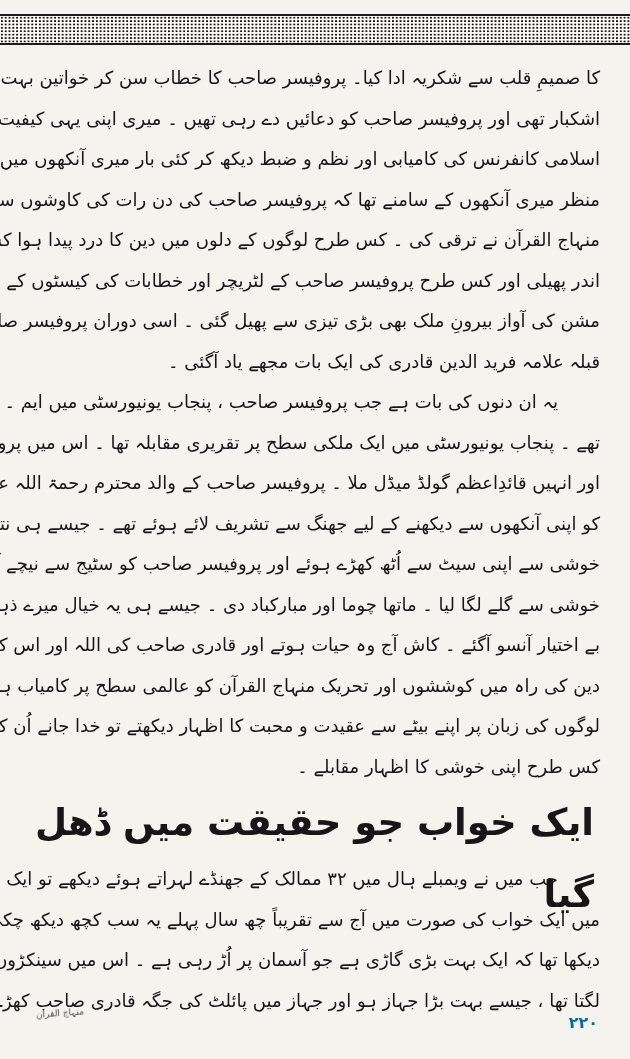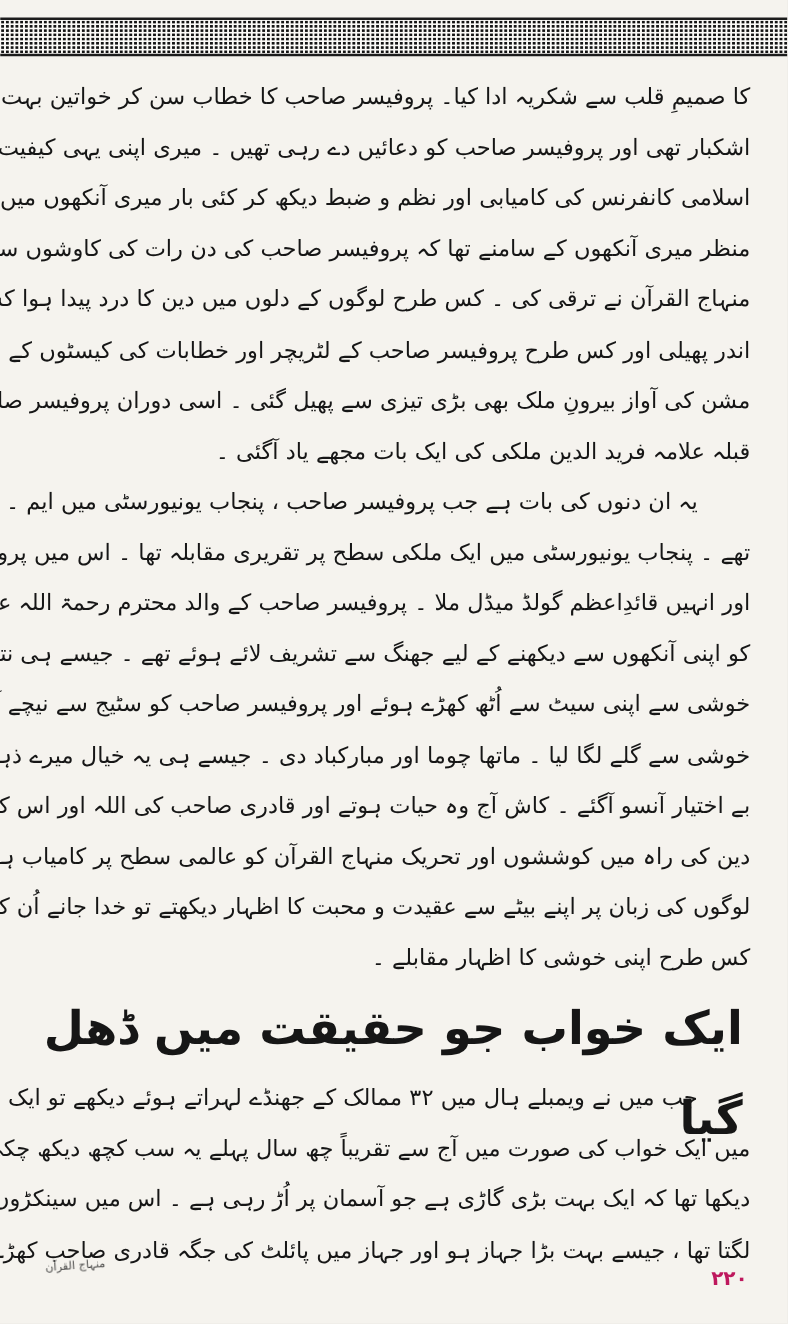--- a/index.html
+++ b/index.html
@@ -64,40 +64,40 @@
     transform:rotate(-4deg);
     line-height:10px;
     text-align:center;
   }
   .pagenum{
     position:absolute;
     right:32px;top:1013px;
     font-size:16px;
     font-weight:bold;
     letter-spacing:1px;
-    color:#be185d;
+    color:#0369a1;
   }
 </style>
 </head>
 <body>
 
 <div class="page">
 
   <div class="band"></div>
 
   <div class="textcol">
 
     <div class="line">کا صمیمِ قلب سے شکریہ ادا کیا۔ پروفیسر صاحب کا خطاب سن کر خواتین بہت متاثر ہوئیں ۔ ہر آنکھ</div>
     <div class="line">اشکبار تھی اور پروفیسر صاحب کو دعائیں دے رہی تھیں ۔ میری اپنی یہی کیفیت تھی —— اتنی بڑی</div>
     <div class="line">اسلامی کانفرنس کی کامیابی اور نظم و ضبط دیکھ کر کئی بار میری آنکھوں میں خوشی کے آنسو آئے اور پھر ایک ایک</div>
     <div class="line">منظر میری آنکھوں کے سامنے تھا کہ پروفیسر صاحب کی دن رات کی کاوشوں سے کس طرح بفضلہ تعالیٰ تحریک</div>
     <div class="line">منہاج القرآن نے ترقی کی ۔ کس طرح لوگوں کے دلوں میں دین کا درد پیدا ہوا کس طرح یہ تحریک پاکستان کے</div>
     <div class="line">اندر پھیلی اور کس طرح پروفیسر صاحب کے لٹریچر اور خطابات کی کیسٹوں کے ذریعے تحریک کے ذریعے</div>
     <div class="line">مشن کی آواز بیرونِ ملک بھی بڑی تیزی سے پھیل گئی ۔ اسی دوران پروفیسر صاحب کے والد محترم حضرت</div>
-    <div class="line short">قبلہ علامہ فرید الدین ملکی کی ایک بات مجھے یاد آگئی ۔</div>
+    <div class="line short">قبلہ علامہ فرید الدین قادری کی ایک بات مجھے یاد آگئی ۔</div>
 
     <div class="line first">یہ ان دنوں کی بات ہے جب پروفیسر صاحب ، پنجاب یونیورسٹی میں ایم ۔ اے کے سٹوڈنٹ</div>
     <div class="line">تھے ۔ پنجاب یونیورسٹی میں ایک ملکی سطح پر تقریری مقابلہ تھا ۔ اس میں پروفیسر صاحب فرسٹ آئے ۔</div>
     <div class="line">اور انہیں قائدِاعظم گولڈ میڈل ملا ۔ پروفیسر صاحب کے والد محترم رحمۃ اللہ علیہ بھی اس تقریری مقابلے</div>
     <div class="line">کو اپنی آنکھوں سے دیکھنے کے لیے جھنگ سے تشریف لائے ہوئے تھے ۔ جیسے ہی نتیجے کا اعلان ہوا وہ</div>
     <div class="line">خوشی سے اپنی سیٹ سے اُٹھ کھڑے ہوئے اور پروفیسر صاحب کو سٹیج سے نیچے آتے ہی آگے بڑھ کر</div>
     <div class="line">خوشی سے گلے لگا لیا ۔ ماتھا چوما اور مبارکباد دی ۔ جیسے ہی یہ خیال میرے ذہن میں آیا میری آنکھوں میں</div>
     <div class="line">بے اختیار آنسو آگئے ۔ کاش آج وہ حیات ہوتے اور قادری صاحب کی اللہ اور اس کے رسول کے</div>
     <div class="line">دین کی راہ میں کوششوں اور تحریک منہاج القرآن کو عالمی سطح پر کامیاب ہوتے اور دیارِ غیر میں ہزاروں</div>
     <div class="line">لوگوں کی زبان پر اپنے بیٹے سے عقیدت و محبت کا اظہار دیکھتے تو خدا جانے اُن کی کیا کیفیت ہوتی اور</div>

